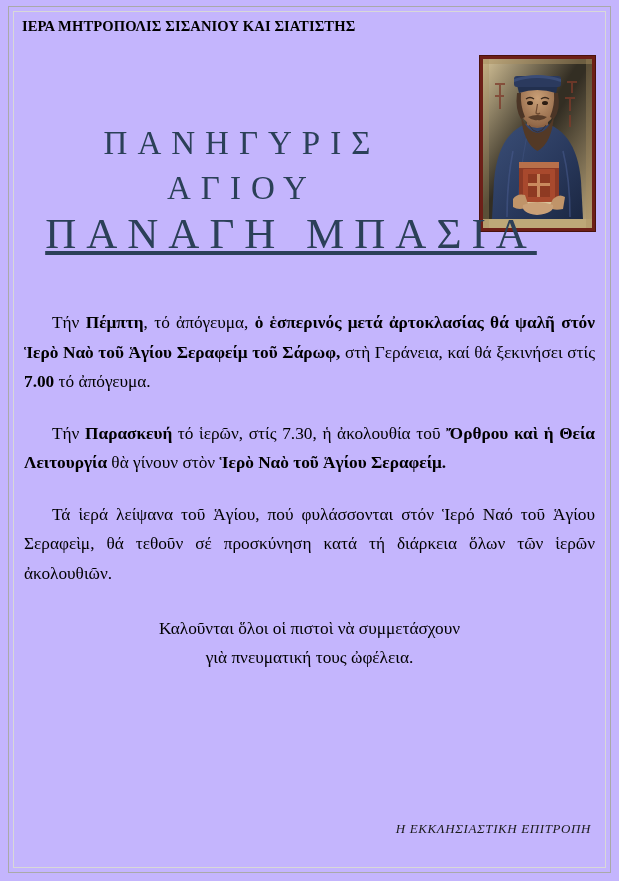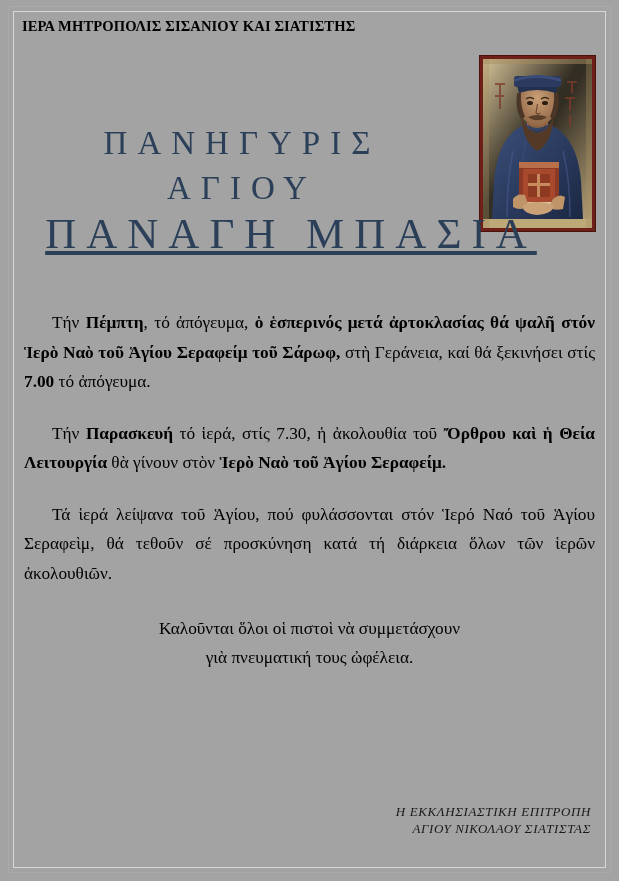--- a/index.html
+++ b/index.html
@@ -13,21 +13,21 @@
     font-family: "Liberation Serif", "DejaVu Serif", serif;
     color: #000000;
     overflow: hidden;
   }
 
   #poster {
     position: relative;
     width: 619px;
     height: 881px;
     box-sizing: border-box;
-    background: #a3a3a3;
+    background: #c4b5fd;
   }
 
   
   .frame-outer {
     position: absolute;
     left: 8px;
     top: 6px;
     right: 8px;
     bottom: 8px;
     border: 1px solid #a9a9a9;
@@ -251,27 +251,26 @@
     </div>
 
     <div class="title-block">
       <span class="title-line l1">ΠΑΝΗΓΥΡΙΣ</span>
       <span class="title-line l2">ΑΓΙΟΥ</span>
       <span class="title-line l3">ΠΑΝΑΓΗ ΜΠΑΣΙΑ</span>
     </div>
 
     <div class="body-text">
       <p class="para"><span>Τήν </span><b>Πέμπτη</b><span>, τό ἀπόγευμα, </span><b>ὁ ἑσπερινός μετά ἀρτοκλασίας θά ψαλῆ στόν Ἱερὸ Ναὸ τοῦ Ἁγίου Σεραφείμ τοῦ Σάρωφ,</b><span> στὴ Γεράνεια, καί θά ξεκινήσει στίς </span><b>7.00</b><span> τό ἀπόγευμα.</span></p>
-      <p class="para"><span>Τήν </span><b>Παρασκευή</b><span> τό ἱερά, στίς 7.30, ἡ ἀκολουθία τοῦ </span><b>Ὄρθρου  καὶ ἡ Θεία Λειτουργία</b><span> θὰ γίνουν στὸν </span><b>Ἱερὸ Ναὸ τοῦ Ἁγίου Σεραφείμ.</b></p>
+      <p class="para"><span>Τήν </span><b>Παρασκευή</b><span> τό ἱερῶν, στίς 7.30, ἡ ἀκολουθία τοῦ </span><b>Ὄρθρου  καὶ ἡ Θεία Λειτουργία</b><span> θὰ γίνουν στὸν </span><b>Ἱερὸ Ναὸ τοῦ Ἁγίου Σεραφείμ.</b></p>
       <p class="para"><span>Τά ἱερά λείψανα τοῦ Ἁγίου, πού φυλάσσονται στόν Ἱερό Ναό τοῦ Ἁγίου Σεραφεὶμ, θά τεθοῦν σέ προσκύνηση κατά τή διάρκεια ὅλων τῶν ἱερῶν ἀκολουθιῶν.</span></p>
       <div class="para center-call">
         <span>Καλοῦνται ὅλοι οἱ πιστοὶ νὰ συμμετάσχουν</span>
         <span>γιὰ πνευματική τους ὠφέλεια.</span>
       </div>
     </div>
 
     <div class="signature">
       <span class="sig1">Η ΕΚΚΛΗΣΙΑΣΤΙΚΗ ΕΠΙΤΡΟΠΗ</span>
-      <span class="sig2">ΑΓΙΟΥ ΝΙΚΟΛΑΟΥ ΣΙΑΤΙΣΤΑΣ</span>
     </div>
 
   </div>
 </div>
 
 </body></html>

